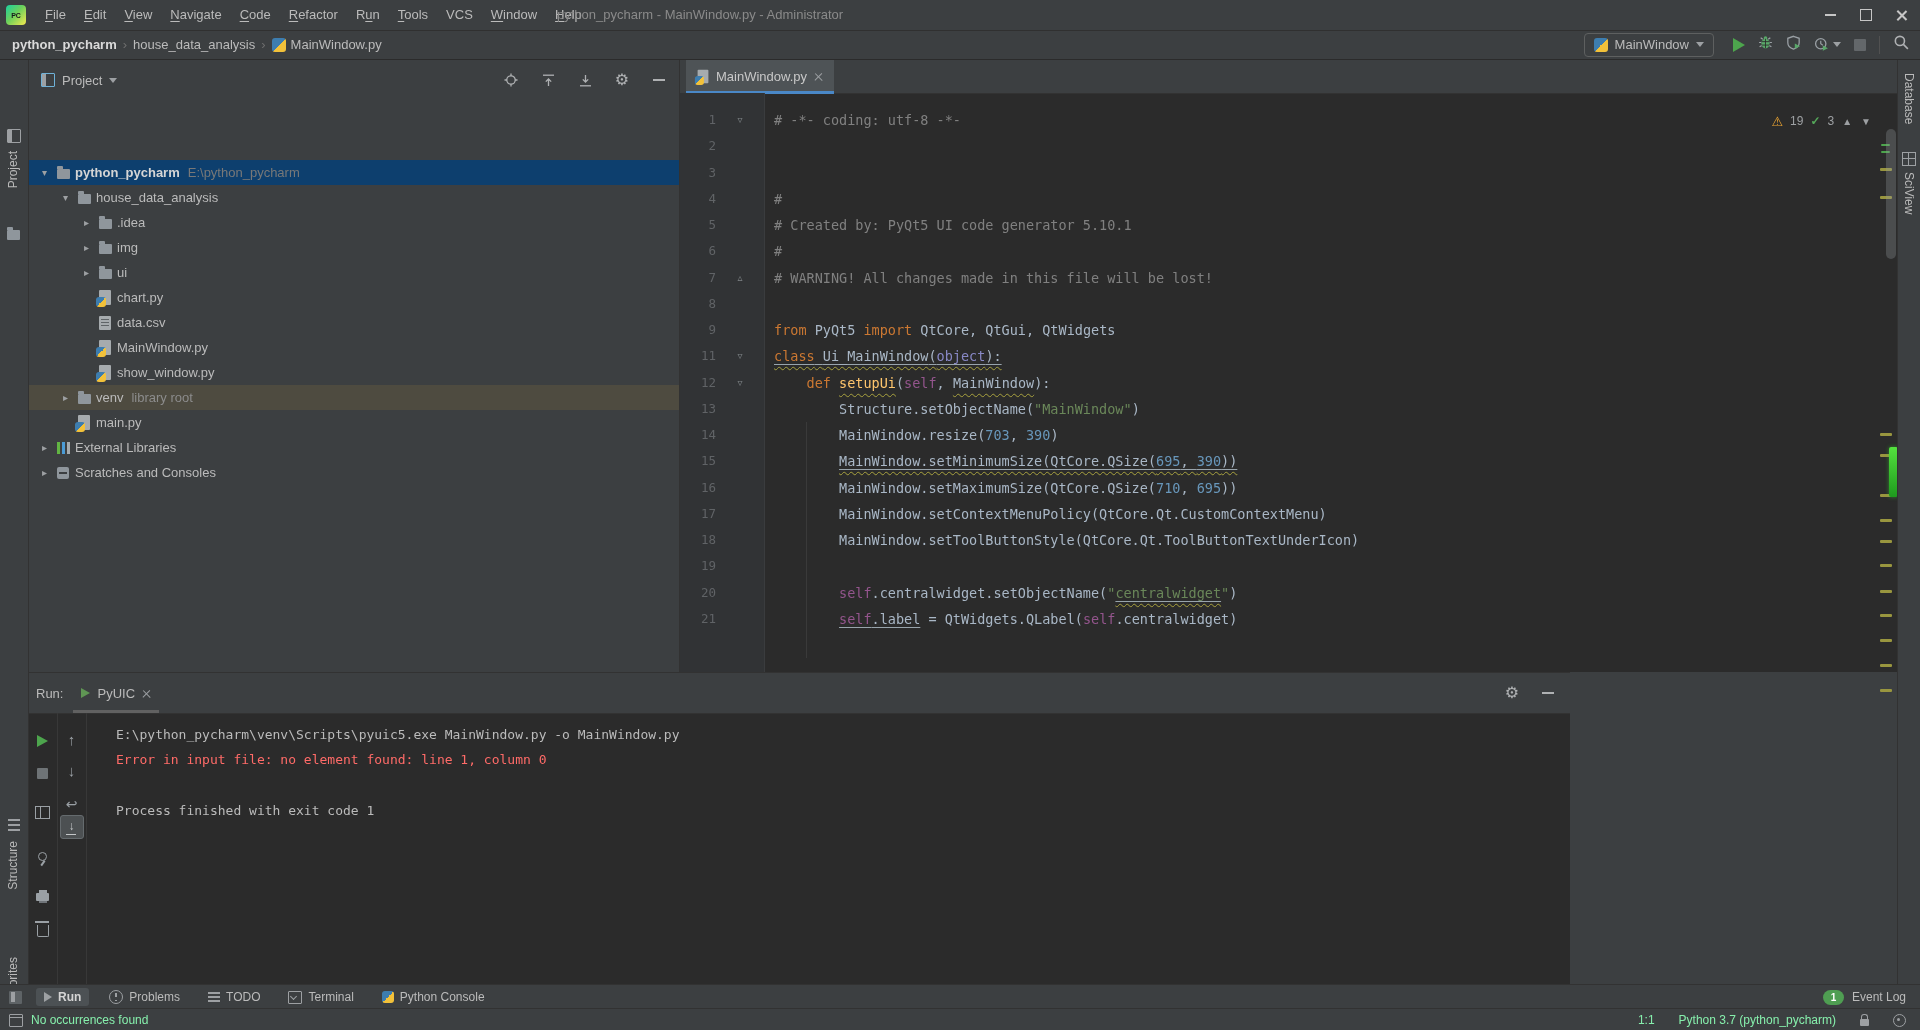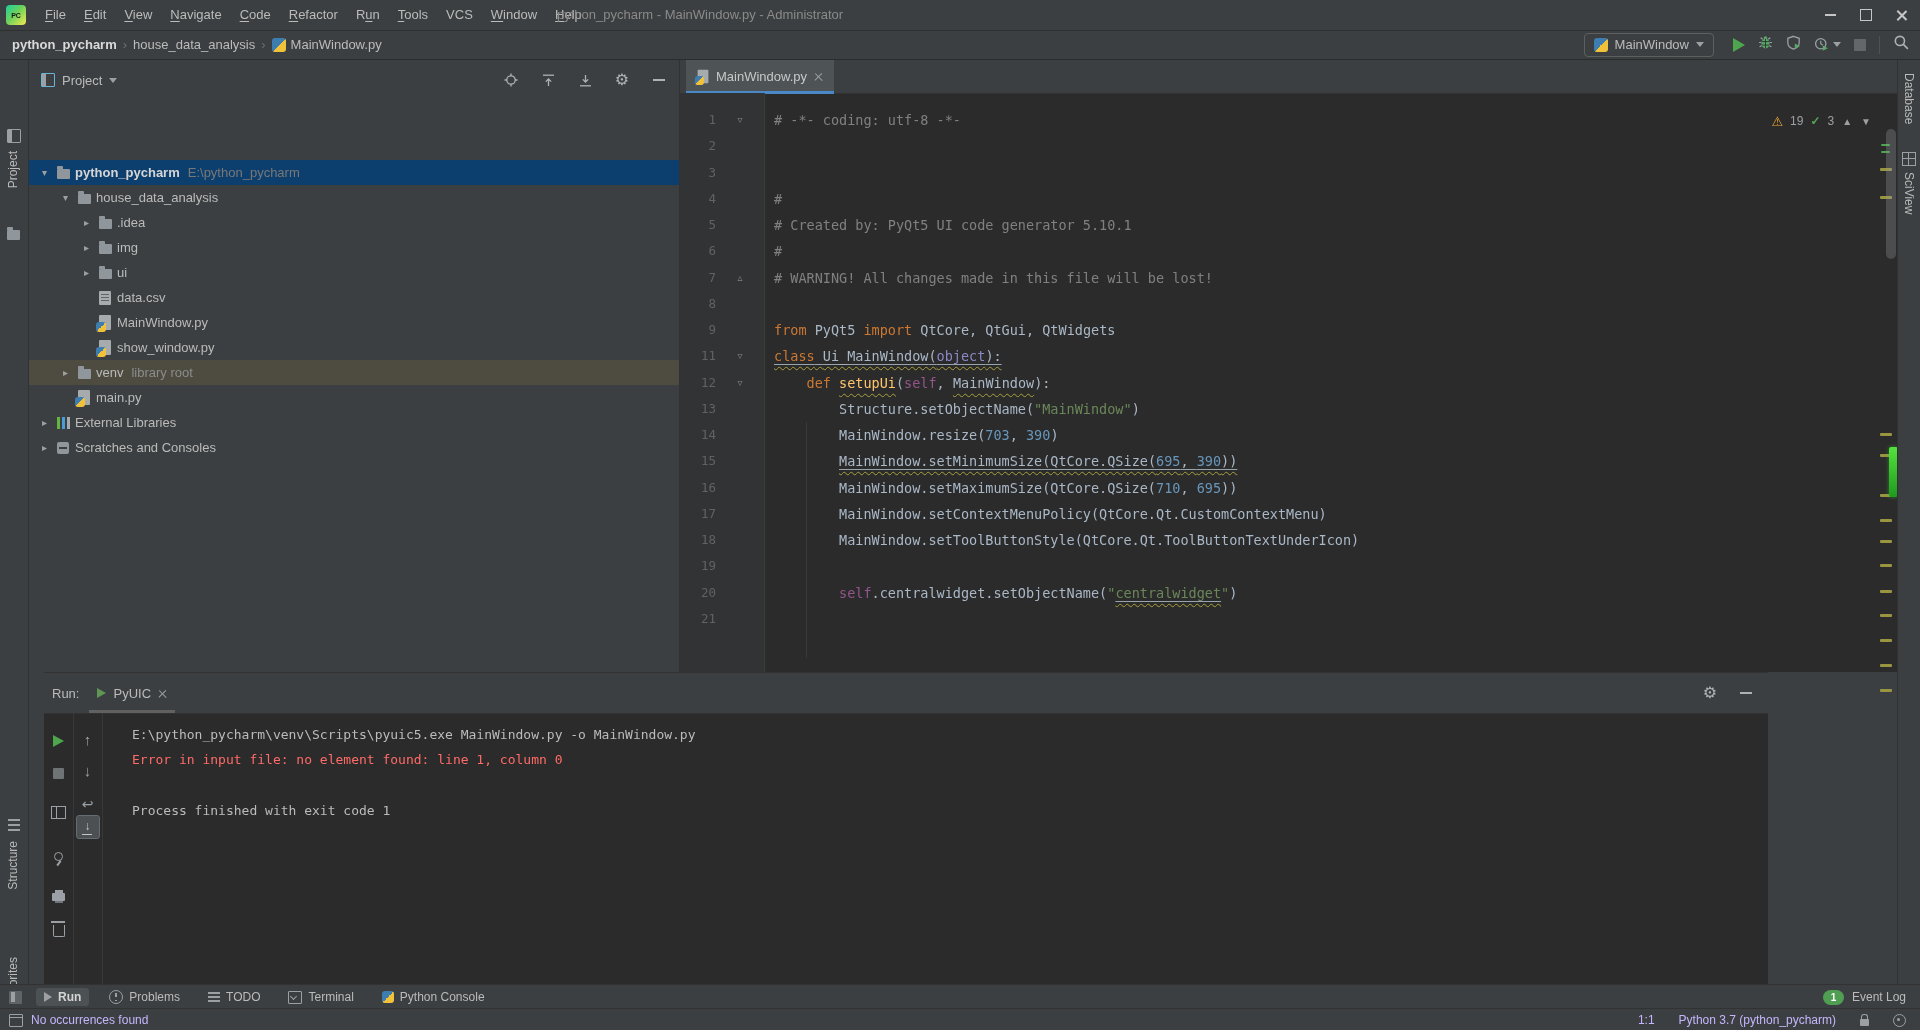--- a/index.html
+++ b/index.html
@@ -108,21 +108,21 @@
   .ic-ok::before{content:"\2713";color:#55A85A;font-size:12px;font-weight:bold;}
   .insp-chev{font-size:10px;color:#9DA0A3;padding:0 1px;}
   #stripe-marks{position:absolute;right:0;top:34px;width:24px;bottom:0;}
   .mark{position:absolute;right:6px;width:12px;height:3px;background:#99963F;border-radius:1px;}
   .mark.green{background:#4DA54D;height:2px;width:9px;right:8px;}
   #scroll-thumb{position:absolute;right:2px;top:70px;width:10px;height:130px;background:rgba(150,155,158,0.30);border-radius:5px;}
   #green-bar{position:absolute;right:0;top:388px;width:9px;height:50px;border-radius:2px;
     background:linear-gradient(180deg,#54E23E,#1E9A1E);box-shadow:0 0 4px rgba(60,220,50,.5);}
 
   
-  #run-panel{position:absolute;left:28px;top:672px;width:1724px;height:312px;background:#2B2B2B;border-top:1px solid #323232;z-index:3;margin-left:16px;}
+  #run-panel{position:absolute;left:28px;top:672px;width:1542px;height:312px;background:#2B2B2B;border-top:1px solid #323232;z-index:3;}
   .run-header{height:40px;background:#3C3F41;border-bottom:1px solid #323232;display:flex;align-items:center;position:relative;}
   .run-label{margin-left:8px;font-size:13px;color:#BBBBBB;}
   .run-tab{margin-left:10px;height:40px;display:flex;align-items:center;gap:7px;padding:0 8px;position:relative;font-size:13px;color:#BBBBBB;}
   .run-tab::after{content:"";position:absolute;left:0;right:0;bottom:0;height:3px;background:#616161;}
   .ic-playsm{width:0;height:0;border-left:9px solid #5F9654;border-top:5.5px solid transparent;border-bottom:5.5px solid transparent;}
   .run-actions{position:absolute;right:14px;top:0;height:40px;display:flex;align-items:center;gap:20px;}
   .rt-col{position:absolute;top:40px;bottom:0;border-right:1px solid #383838;}
   #rt-col1{left:0;width:29px;} #rt-col2{left:29px;width:29px;}
   .rt-ic{position:absolute;left:0;width:29px;display:flex;align-items:center;justify-content:center;height:20px;}
   .ic-playgreen{width:0;height:0;border-left:11px solid #4DA54D;border-top:6.5px solid transparent;border-bottom:6.5px solid transparent;}
@@ -160,21 +160,21 @@
   .ic-problems::before{content:"";position:absolute;left:4.7px;top:2px;width:1.6px;height:4px;background:#9DA0A3;}
   .ic-problems::after{content:"";position:absolute;left:4.7px;bottom:1.8px;width:1.6px;height:1.6px;background:#9DA0A3;}
   .ic-todo{width:12px;height:10px;background:linear-gradient(#9DA0A3 0 1.6px,transparent 1.6px 4.2px,#9DA0A3 4.2px 5.8px,transparent 5.8px 8.4px,#9DA0A3 8.4px 10px);}
   .ic-terminal{width:12px;height:11px;border:1.5px solid #9DA0A3;border-radius:1px;position:relative;}
   .ic-terminal::before{content:"";position:absolute;left:2px;top:2.5px;width:4px;height:4px;border-left:1.5px solid #9DA0A3;border-bottom:1.5px solid #9DA0A3;transform:rotate(-45deg);}
   .ic-bb-py{width:12px;height:12px;border-radius:3px;background:linear-gradient(135deg,#3D7DAF 0 50%,#F2C13A 50% 100%);}
   #bb-right{position:absolute;right:14px;display:flex;align-items:center;gap:8px;}
   .badge{min-width:15px;height:15px;border-radius:8px;background:#4F9E52;color:#FFFFFF;font-size:10px;font-weight:bold;
     display:flex;align-items:center;justify-content:center;padding:0 3px;}
   #status-bar{position:absolute;left:0;top:1008px;width:1920px;height:22px;background:#3C3F41;border-top:1px solid #323232;
-    display:flex;align-items:center;font-size:12px;color:#c4b5fd;z-index:6;}
+    display:flex;align-items:center;font-size:12px;color:#86efac;z-index:6;}
   #sb-left{display:flex;align-items:center;gap:8px;padding-left:9px;}
   .ic-findwin{width:12px;height:11px;border:1.5px solid #9DA0A3;border-radius:1px;position:relative;}
   .ic-findwin::before{content:"";position:absolute;left:0;top:2px;width:100%;height:1.5px;background:#9DA0A3;}
   #sb-right{position:absolute;right:14px;display:flex;align-items:center;gap:24px;}
   .ic-lock{width:9px;height:7px;background:#9DA0A3;border-radius:1px;position:relative;margin-top:4px;}
   .ic-lock::before{content:"";position:absolute;left:1px;top:-5px;width:5px;height:5px;border:1.5px solid #9DA0A3;border-bottom:none;border-radius:3px 3px 0 0;}
   .ic-hector{width:11px;height:11px;border-radius:50%;border:1.5px solid #9DA0A3;position:relative;}
   .ic-hector::before{content:"";position:absolute;left:3.2px;top:3.2px;width:3px;height:3px;background:#9DA0A3;border-radius:50%;}
 </style>
 </head>
@@ -342,20 +342,28 @@
           </span>
           <span class="t-label">img</span>
         </div>
         <div class="trow">
           <span class="t-sp" style="width: 50px;"></span>
           <span class="tree-arrow">▸</span>
           <span class="t-icon">
             <span class="ic-folder"></span>
           </span>
           <span class="t-label">ui</span>
+        </div>
+        <div class="trow">
+          <span class="t-sp" style="width: 50px;"></span>
+          <span class="tree-arrow"></span>
+          <span class="t-icon">
+            <span class="ic-pyfile"></span>
+          </span>
+          <span class="t-label">chart.py</span>
         </div>
         <div class="trow">
           <span class="t-sp" style="width: 50px;"></span>
           <span class="tree-arrow"></span>
           <span class="t-icon">
             <span class="ic-pagefile"></span>
           </span>
           <span class="t-label">data.csv</span>
         </div>
         <div class="trow">
@@ -432,21 +440,21 @@
         <div class="cl"><span class="cl-num">11</span><span class="cl-fold">▿</span><span class="cl-code"><span class="kw u1"><span class="u2">class</span></span><span class="tx u1"><span class="u2"> </span></span><span class="tx u1"><span class="u2">Ui_MainWindow</span></span><span class="tx u1"><span class="u2">(</span></span><span class="pu u1"><span class="u2">object</span></span><span class="tx u1"><span class="u2">):</span></span></span></div>
         <div class="cl"><span class="cl-num">12</span><span class="cl-fold">▿</span><span class="cl-code"><span class="tx">    </span><span class="kw">def</span><span class="tx"> </span><span class="fn"><span class="u2">setupUi</span></span><span class="tx">(</span><span class="sf">self</span><span class="tx">, </span><span class="tx"><span class="u2">MainWindow</span></span><span class="tx">):</span></span></div>
         <div class="cl"><span class="cl-num">13</span><span class="cl-fold"></span><span class="cl-code"><span class="tx">        Structure.setObjectName(</span><span class="st">"MainWindow"</span><span class="tx">)</span></span></div>
         <div class="cl"><span class="cl-num">14</span><span class="cl-fold"></span><span class="cl-code"><span class="tx">        MainWindow.resize(</span><span class="nm">703</span><span class="tx">, </span><span class="nm">390</span><span class="tx">)</span></span></div>
         <div class="cl"><span class="cl-num">15</span><span class="cl-fold"></span><span class="cl-code"><span class="tx">        </span><span class="tx u1"><span class="u2">MainWindow.setMinimumSize(QtCore.QSize(</span></span><span class="nm u1"><span class="u2">695</span></span><span class="tx u1"><span class="u2">, </span></span><span class="nm u1"><span class="u2">390</span></span><span class="tx u1"><span class="u2">))</span></span></span></div>
         <div class="cl"><span class="cl-num">16</span><span class="cl-fold"></span><span class="cl-code"><span class="tx">        MainWindow.setMaximumSize(QtCore.QSize(</span><span class="nm">710</span><span class="tx">, </span><span class="nm">695</span><span class="tx">))</span></span></div>
         <div class="cl"><span class="cl-num">17</span><span class="cl-fold"></span><span class="cl-code"><span class="tx">        MainWindow.setContextMenuPolicy(QtCore.Qt.CustomContextMenu)</span></span></div>
         <div class="cl"><span class="cl-num">18</span><span class="cl-fold"></span><span class="cl-code"><span class="tx">        MainWindow.setToolButtonStyle(QtCore.Qt.ToolButtonTextUnderIcon)</span></span></div>
         <div class="cl"><span class="cl-num">19</span><span class="cl-fold"></span></div>
         <div class="cl"><span class="cl-num">20</span><span class="cl-fold"></span><span class="cl-code"><span class="tx">        </span><span class="sf">self</span><span class="tx">.centralwidget.setObjectName(</span><span class="st">"</span><span class="st u1"><span class="u2">centralwidget</span></span><span class="st">"</span><span class="tx">)</span></span></div>
-        <div class="cl"><span class="cl-num">21</span><span class="cl-fold"></span></div>
+        <div class="cl"><span class="cl-num">21</span><span class="cl-fold"></span><span class="cl-code"><span class="tx">        </span><span class="sf u1">self</span><span class="tx u1">.label</span><span class="tx"> = QtWidgets.QLabel(</span><span class="sf">self</span><span class="tx">.centralwidget)</span></span></div>
       </div>
     <div id="indent-guide"></div>
     <div id="inspections">
       <span class="ic-warn"></span>
       <span>19</span>
       <span class="ic-ok"></span>
       <span>3</span>
       <span class="insp-chev">▲</span>
       <span class="insp-chev">▼</span>
     </div>

